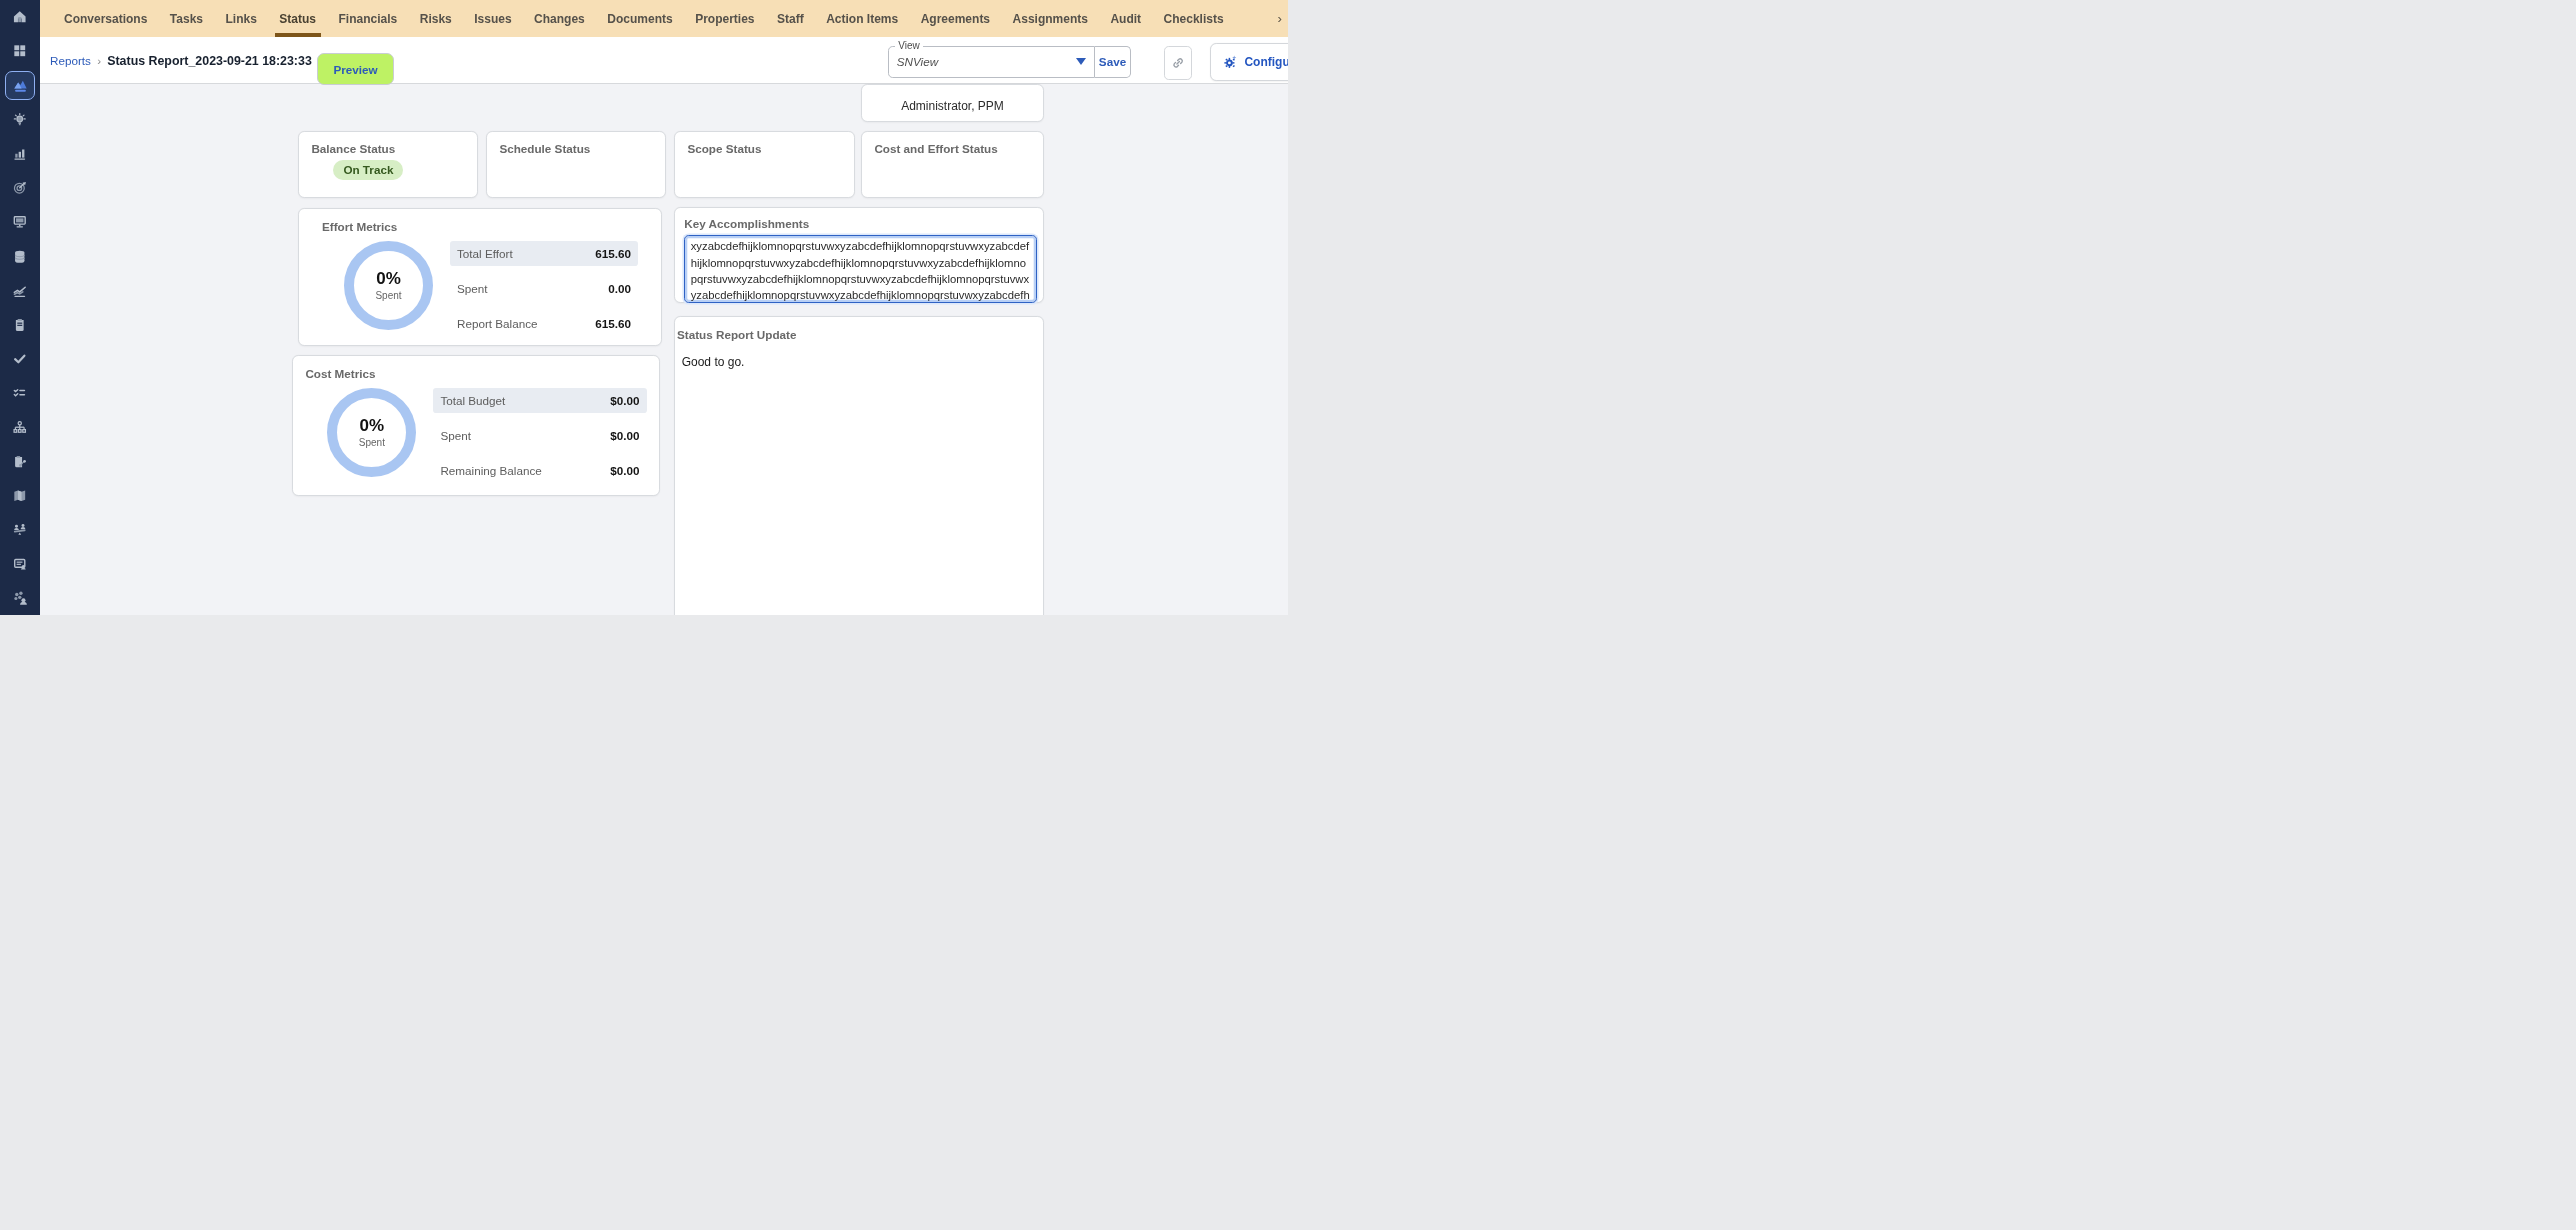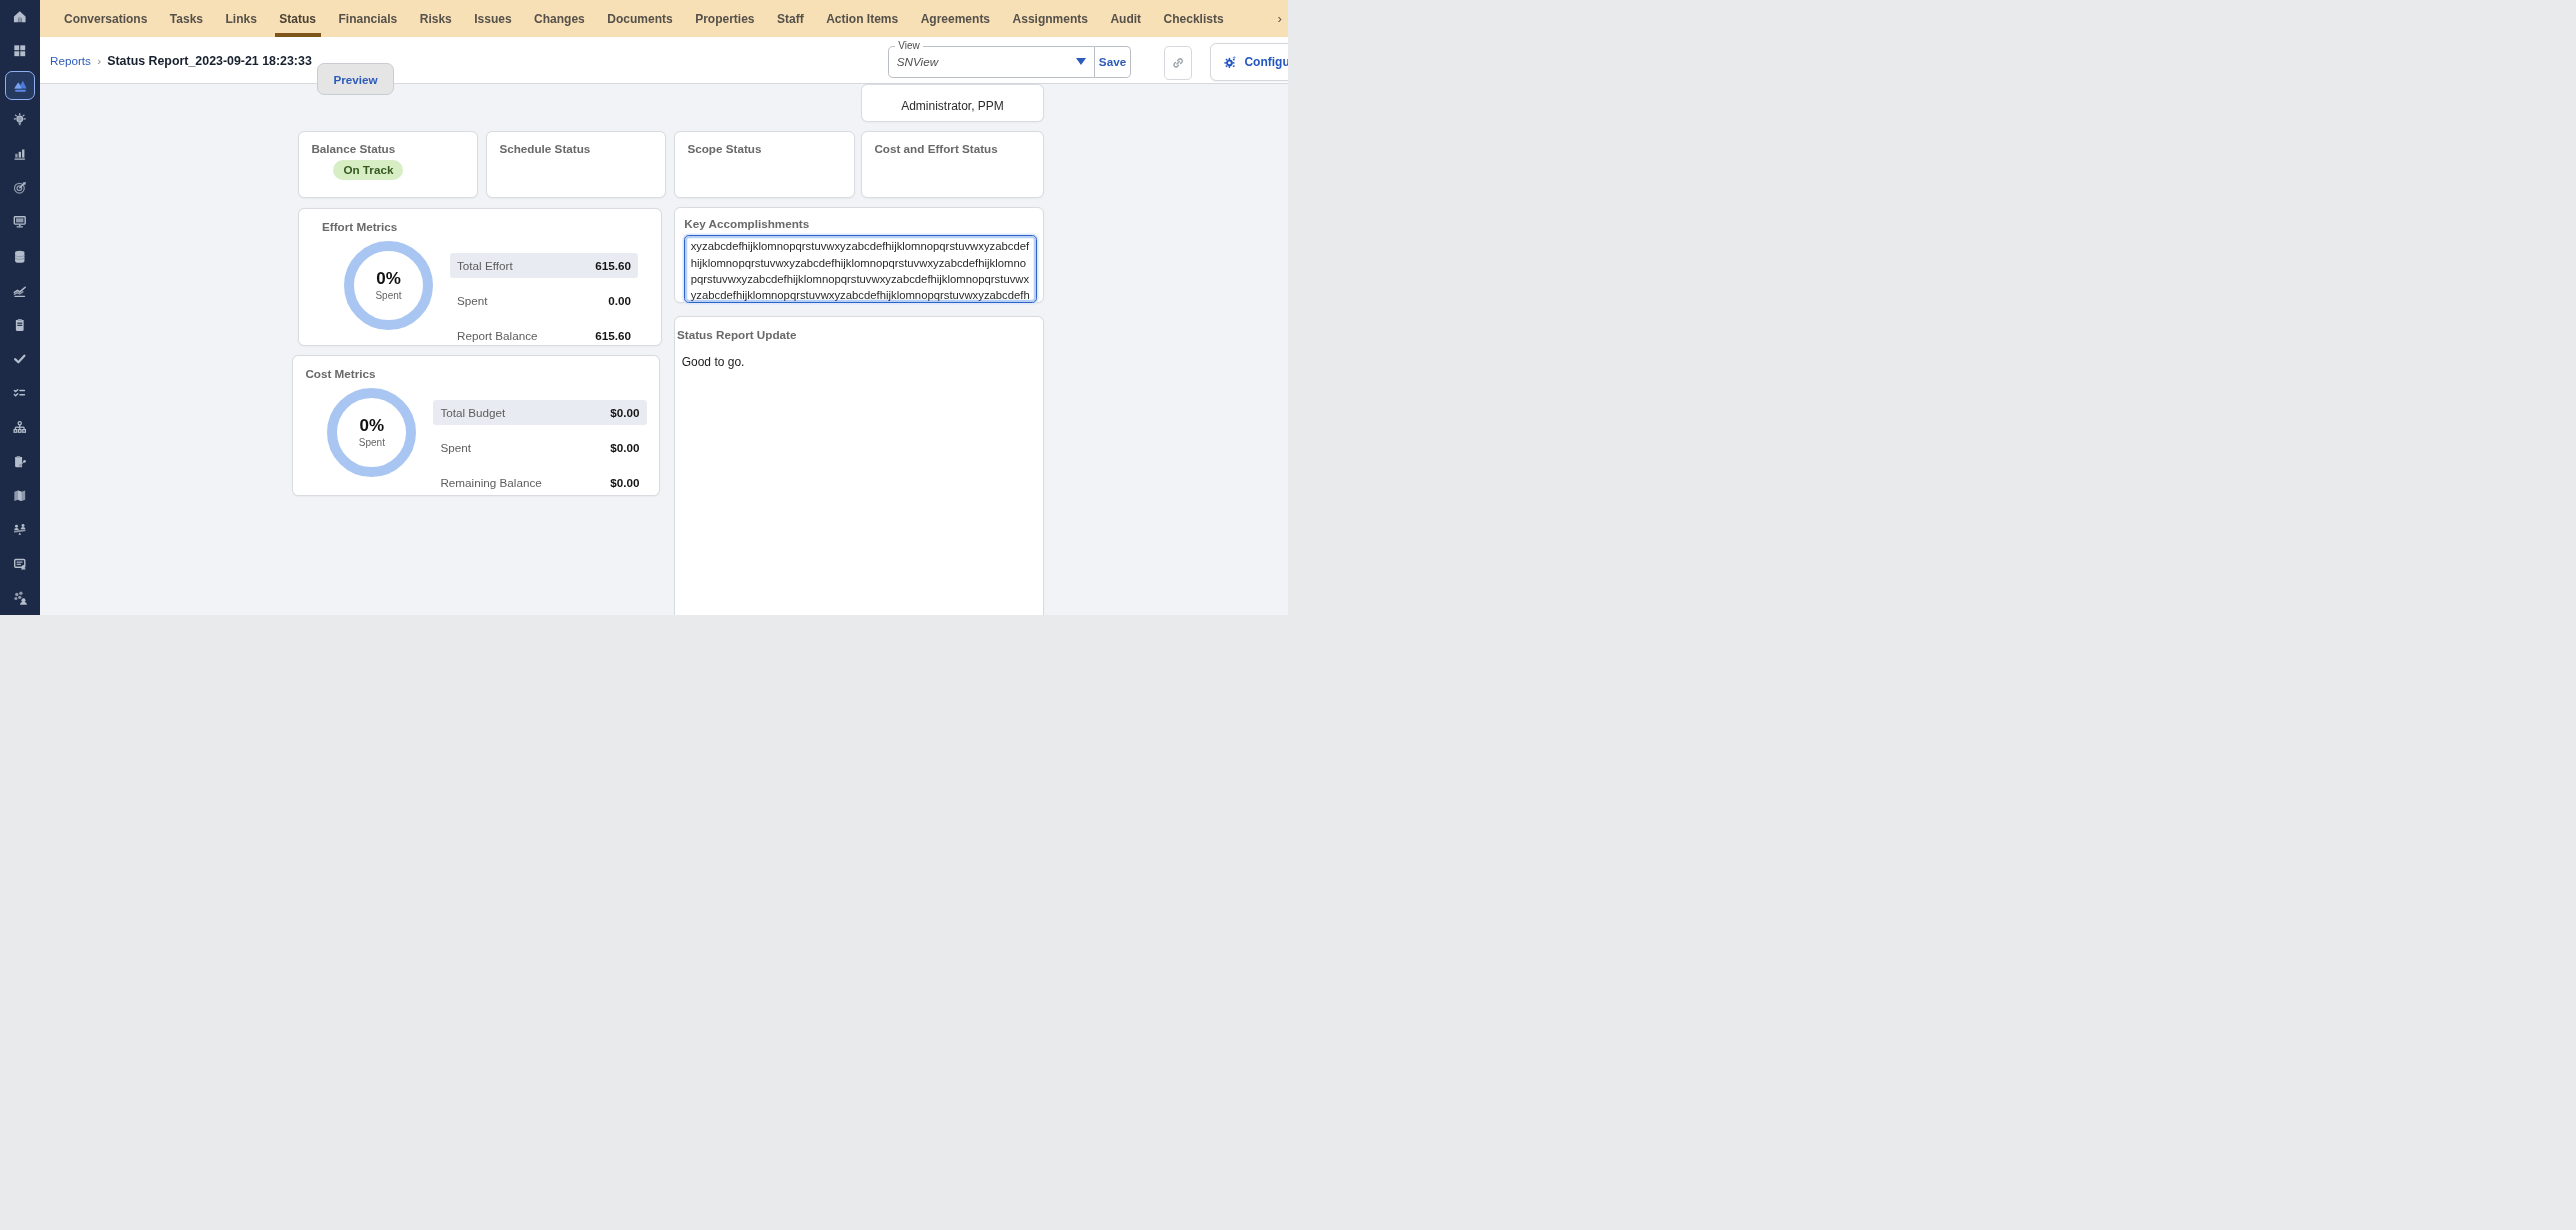--- a/index.html
+++ b/index.html
@@ -19,21 +19,21 @@
   .tab.active{color:#4a4232;font-weight:700;}
   .tab.active::after{content:"";position:absolute;left:-4.7px;right:-4.7px;bottom:0;height:3.9px;background:#7d551a;}
   .nav-chevron{position:absolute;right:3.9px;top:0;height:37px;display:flex;align-items:center;
                font-size:13.2px;color:#5a5346;background:#f7dfb6;padding:0 2.3px;cursor:pointer;}
   
   .toolbar{position:absolute;left:40px;top:37px;right:0;height:47px;background:#fff;border-bottom:0.8px solid #d7d9dc;box-sizing:border-box;}
   .crumbs{position:absolute;left:10px;top:0;height:47px;display:flex;align-items:center;gap:6.2px;}
   .crumb-link{color:#2d5bb9;font-size:11.7px;cursor:pointer;}
   .crumb-sep{color:#8a8a8a;font-size:11.7px;}
   .crumb-cur{color:#17202e;font-size:12.4px;font-weight:700;}
-  .btn-preview{position:absolute;left:277px;top:26px;width:75px;height:30px;background:#e5e5e5;border:0.8px solid #c9cdd3;
+  .btn-preview{position:absolute;left:277px;top:16px;width:75px;height:30px;background:#bef264;border:0.8px solid #c9cdd3;
                border-radius:7px;color:#2d5bb9;font-weight:700;font-size:11.7px;display:flex;align-items:center;justify-content:center;cursor:pointer;}
   .view-group{position:absolute;left:848px;top:8.5px;display:flex;align-items:stretch;height:32px;}
   .view-box{position:relative;width:207px;border:0.8px solid #b9bdc4;border-radius:4.7px 0 0 4.7px;background:#fff;
             display:flex;align-items:center;padding:0 7.8px;box-sizing:border-box;cursor:pointer;}
   .view-legend{position:absolute;left:6.2px;top:-7px;background:#fff;padding:0 3.1px;font-size:10px;color:#4c4c4c;}
   .view-value{font-style:italic;color:#4e4e4e;font-size:11.7px;flex:1;}
   .view-caret{width:0;height:0;border-left:5.4px solid transparent;border-right:5.4px solid transparent;border-top:7px solid #2d5bb9;}
   .save-box{width:35px;border:0.8px solid #b9bdc4;border-left:none;border-radius:0 4.7px 4.7px 0;background:#fff;
             display:flex;align-items:center;justify-content:center;color:#2d5bb9;font-weight:700;font-size:11.7px;cursor:pointer;}
   .link-btn{position:absolute;left:1124px;top:8.5px;width:26.4px;height:32px;border:0.8px solid #d4d7db;border-radius:4.7px;
@@ -61,21 +61,21 @@
          padding:3.1px 10px;border-radius:10px;}
   
   .card-effort{left:298px;top:208px;width:364px;height:138px;padding:11px 23px;}
   .card-cost{left:292px;top:355px;width:368px;height:141px;padding:11px 12.4px;}
   .metric-body{display:flex;margin-top:7.8px;}
   .donut{width:89px;height:89px;border:10px solid #a9c6f2;border-radius:50%;box-sizing:border-box;
          display:flex;flex-direction:column;align-items:center;justify-content:center;flex:0 0 auto;margin-left:22px;}
   .donut-pct{font-size:17px;font-weight:800;color:#111;line-height:1;}
   .donut-lbl{font-size:10px;color:#666;margin-top:3.1px;}
   .rows{flex:1;margin-left:17px;display:flex;flex-direction:column;}
-  .mrow{display:flex;justify-content:space-between;align-items:center;padding:0 7px;height:25px;border-radius:3.1px;margin-top:12px;}
+  .mrow{display:flex;justify-content:space-between;align-items:center;padding:0 7px;height:25px;border-radius:3.1px;}
   .mrow.hl{background:#e8ecf2;}
   .mrow+.mrow{margin-top:10px;}
   .mlabel{font-size:11.7px;color:#5d5d5d;}
   .mvalue{font-size:11.7px;font-weight:700;color:#151515;}
   
   .card-keyacc{left:674px;top:207px;width:370px;height:96px;padding:9.3px 9.3px;}
   .keyacc-text{display:block;width:353px;height:68px;margin-top:4.7px;box-sizing:border-box;resize:none;
                border:1.6px solid #2f62c4;border-radius:4.7px;outline:none;box-shadow:0 0 0 2.3px #b9d0f5 inset,0 0 0 1.6px #dce8fb;
                font-family:"Liberation Sans",sans-serif;font-size:11.3px;line-height:16.3px;color:#2a2a2a;padding:2.3px 5.4px;}
   .keyacc-text::-webkit-scrollbar{width:8.5px;}

